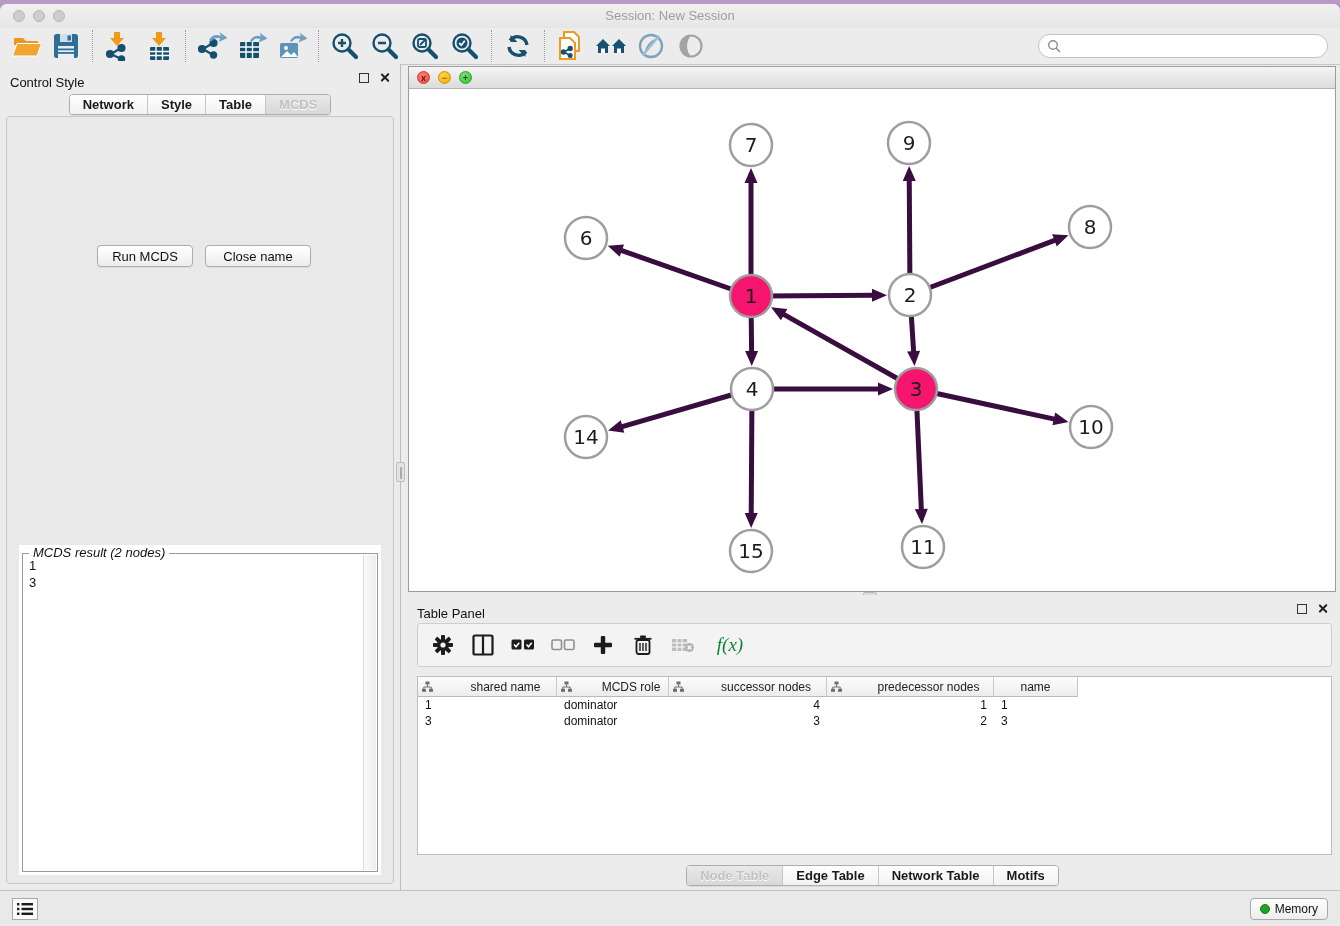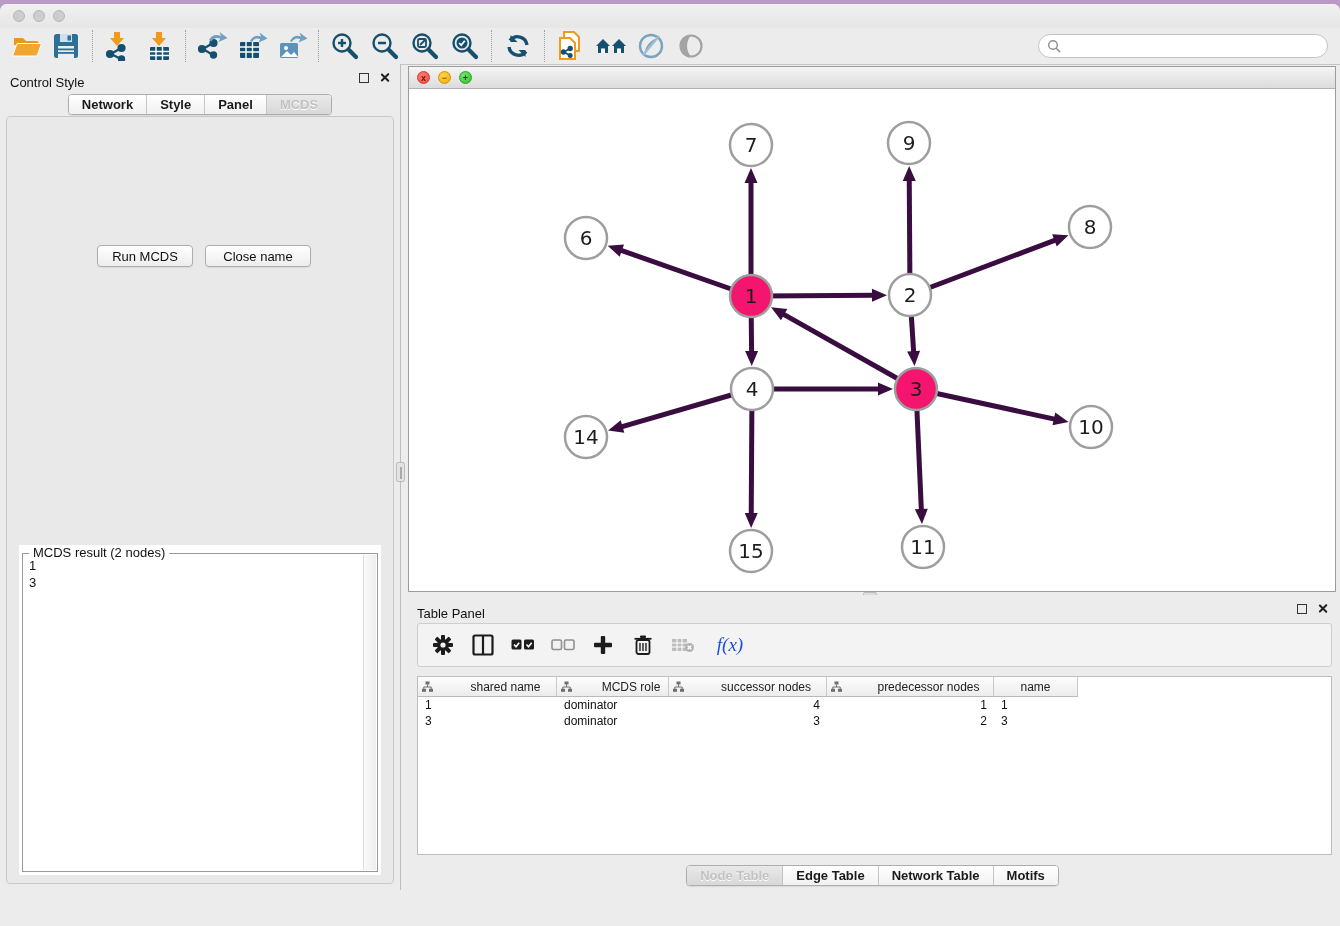--- a/index.html
+++ b/index.html
@@ -41,21 +41,21 @@
   .dropdown { position:absolute; left:41px; top:94px; width:312px; height:24px; background:#fff; border:1px solid #b4b4b4; border-radius:5px; display:flex; align-items:center; padding:0 8px; font-size:13px; color:#111; }
   .dropdown .dd-arrows { margin-left:auto; display:flex; flex-direction:column; gap:2px; }
   .dd-arrows i { width:0; height:0; border-left:4px solid transparent; border-right:4px solid transparent; }
   .dd-up { border-bottom:5px solid #555; } .dd-down { border-top:5px solid #555; }
   .btn { position:absolute; height:22px; background:linear-gradient(#ffffff,#ededed); border:1px solid #adadad; border-radius:4px; font-size:13px; color:#111; display:flex; align-items:center; justify-content:center; box-shadow:0 1px 1px rgba(0,0,0,.06); }
   .btn-run { left:90px; top:128px; width:96px; }
   .btn-close { left:198px; top:128px; width:106px; }
 
   .result-box { position:absolute; left:12px; right:12px; top:428px; bottom:8px; background:#fff; padding:10px 4px 4px 4px; }
   .result-fs { position:absolute; inset:8px 3px 3px 3px; border:1px solid #9a9a9a; }
-  .result-legend { position:absolute; left:6px; top:-9px; background:#fff; padding:0 4px; font-size:13px; color:#111; }
+  .result-legend { position:absolute; left:6px; top:-9px; background:#fff; padding:0 4px; font-size:13px; color:#111;font-style:italic; }
   .result-lines { position:absolute; left:2px; top:3px; right:16px; bottom:2px; font-size:13px; line-height:17px; color:#111; padding-left:4px; overflow:hidden; }
   .result-scroll { position:absolute; right:1px; top:1px; bottom:1px; width:13px; background:linear-gradient(90deg,#fafafa,#ededed); border-left:1px solid #ddd; }
 
   .v-grip { position:absolute; left:396px; top:458px; width:9px; height:20px; background:#e3e3e3; border:1px solid #bdbdbd; border-radius:2px; }
   .v-grip::before { content:""; position:absolute; left:3px; top:4px; width:2px; height:12px; background:#aaa; box-shadow:0 0 0 0; }
 
   
   .net-window { position:absolute; left:408px; top:62px; width:928px; height:526px; background:#fff; border:1px solid #9c9c9c; }
   .net-titlebar { position:absolute; left:0; right:0; top:0; height:22px; background:linear-gradient(#f5f5f5,#dcdcdc); border-bottom:1px solid #b3b3b3; }
   .net-title { position:absolute; left:0; right:0; top:3px; text-align:center; font-size:13px; color:#111; }
@@ -65,21 +65,21 @@
   .mac-green { left:50px; background:radial-gradient(circle at 35% 30%, #7ede76, #2fbf29); border:1px solid #28a323; color:#0c5d0a; }
   .net-canvas { position:absolute; left:0; top:22px; width:926px; height:502px; background:#fff; }
   .h-grip { position:absolute; left:863px; top:588px; width:14px; height:5px; background:#dcdcdc; border:1px solid #bdbdbd; border-radius:2px; }
 
   
   .table-panel { position:absolute; left:405px; top:591px; right:0; bottom:36px; background:#ececec; }
   .tp-head { position:absolute; left:12px; top:9px; }
   .tp-controls { position:absolute; right:12px; top:8px; display:flex; gap:10px; align-items:center; }
   .tp-toolbar { position:absolute; left:12px; right:8px; top:28px; height:44px; background:#f3f3f3; border:1px solid #cecece; border-radius:3px; display:flex; align-items:center; gap:14px; padding:0 12px; }
   .tp-tbtn { display:flex; align-items:center; justify-content:center; width:26px; height:26px; }
-  .fx { font-family:"Liberation Serif","DejaVu Serif",serif; font-style:italic; font-size:19px; color:#1d4ed8; }
+  .fx { font-family:"Liberation Serif","DejaVu Serif",serif; font-style:italic; font-size:19px; color:#15803d; }
 
   .ntable { position:absolute; left:12px; top:81px; width:915px; height:179px; background:#fff; border:1px solid #bdbdbd; overflow:hidden; }
   .thead { display:flex; height:20px; }
   .th { display:flex; align-items:center; background:linear-gradient(#fdfdfd,#ececec); border-right:1px solid #c9c9c9; border-bottom:1px solid #b9b9b9; font-size:12px; color:#222; padding:0 4px;gap:26px; }
   .th .th-label { flex:1; text-align:center; }
   .trow { display:flex; height:16px; }
   .td { font-size:12px; color:#111; padding:0 7px; line-height:16px; white-space:nowrap; overflow:hidden; }
 
   .tp-tabs { position:absolute; left:0; right:0; top:270px; text-align:center; }
 
@@ -93,20 +93,21 @@
 </style>
 </head>
 <body>
 
 <div class="app">
 
   <div class="titlebar">
     <span class="tl-dot" style="left:13px"></span>
     <span class="tl-dot" style="left:33px"></span>
     <span class="tl-dot" style="left:53px"></span>
+    <div class="title-text">Session: New Session</div>
   </div>
 
   <div class="toolbar">
     <div class="tbtn">
       <svg width="30" height="28" viewBox="0 0 30 28">
         <path d="M3 6 h9 l3 3 h11 a1.5 1.5 0 0 1 1.5 1.5 V13 H3z" fill="#ec9620"></path>
         <path d="M1.5 24 L6 11.5 h24.5 L26 24z" fill="#f2a52f" stroke="#fff" stroke-width="1"></path>
       </svg>
     </div>
     <div class="tbtn">
@@ -269,21 +270,21 @@
 
   <div class="control-panel">
     <div class="panel-head"><span class="panel-title">Control Style</span></div>
     <div class="panel-controls">
       <span class="ico-float"></span>
       <span class="ico-close"></span>
     </div>
     <div class="cp-tabs"><span class="seg" id="cp-tabs">
           <span class="tab">Network</span>
           <span class="tab">Style</span>
-          <span class="tab">Panel</span>
+          <span class="tab">Table</span>
           <span class="tab active">MCDS</span>
         </span></div>
     <div class="cp-body">
       <div class="btn btn-run">Run MCDS</div>
       <div class="btn btn-close">Close name</div>
       <div class="result-box">
         <div class="result-fs">
           <div class="result-legend">MCDS result (2 nodes)</div>
           <div class="result-lines" id="result-lines">
               <div>1</div>
@@ -543,14 +544,32 @@
         </div>
     </div>
     <div class="tp-tabs"><span class="seg" id="tp-tabs">
           <span class="tab active">Node Table</span>
           <span class="tab">Edge Table</span>
           <span class="tab">Network Table</span>
           <span class="tab">Motifs</span>
         </span></div>
   </div>
 
+  <div class="statusbar">
+    <div class="list-btn">
+      <svg width="16" height="14" viewBox="0 0 16 14">
+        <g fill="#1c1c1c">
+          <rect x="0" y="1" width="2.4" height="2.4"></rect>
+            <rect x="4.5" y="1" width="11.5" height="2.4"></rect>
+          <rect x="0" y="5.8" width="2.4" height="2.4"></rect>
+            <rect x="4.5" y="5.8" width="11.5" height="2.4"></rect>
+          <rect x="0" y="10.6" width="2.4" height="2.4"></rect>
+            <rect x="4.5" y="10.6" width="11.5" height="2.4"></rect>
+        </g>
+      </svg>
+    </div>
+    <div class="memory-btn">
+      <span class="memory-dot"></span>
+      <span>Memory</span>
+    </div>
+  </div>
 
 </div>
 
 </body></html>

